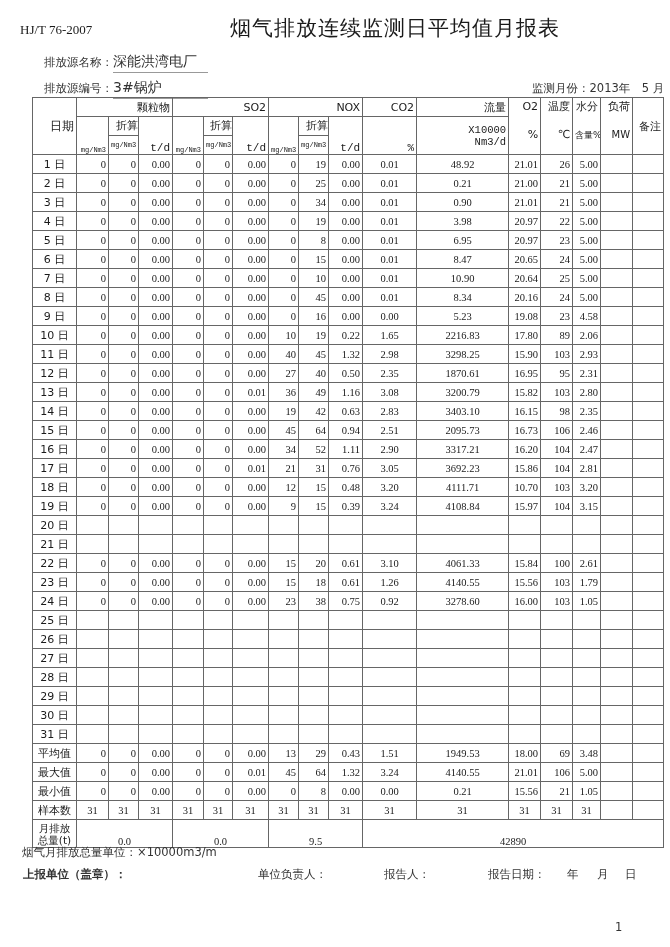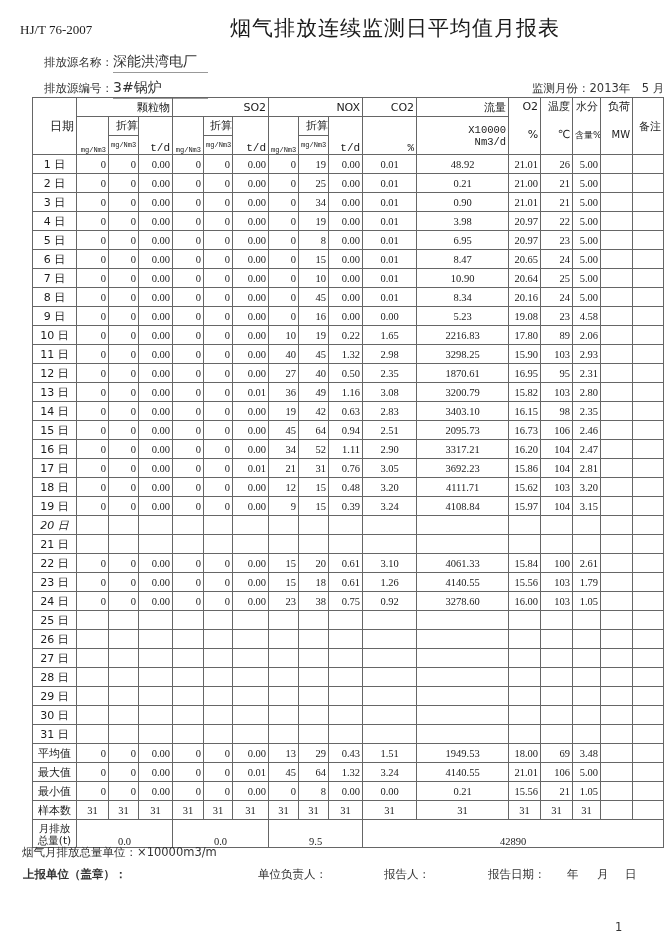--- a/index.html
+++ b/index.html
@@ -419,21 +419,21 @@
         <td>0</td>
         <td>0.00</td>
         <td>0</td>
         <td>0</td>
         <td>0.00</td>
         <td>12</td>
         <td>15</td>
         <td>0.48</td>
         <td class="c">3.20</td>
         <td class="c">4111.71</td>
-        <td>15.62</td>
+        <td>10.70</td>
         <td>103</td>
         <td>3.20</td>
         <td></td>
         <td></td>
       </tr>
       <tr style="height: 18.2px;">
         <td class="date">19 日</td>
         <td>0</td>
         <td>0</td>
         <td>0.00</td>
@@ -444,21 +444,21 @@
         <td>15</td>
         <td>0.39</td>
         <td class="c">3.24</td>
         <td class="c">4108.84</td>
         <td>15.97</td>
         <td>104</td>
         <td>3.15</td>
         <td></td>
         <td></td>
       </tr>
-      <tr style="height: 18.2px; font-style: italic;">
+      <tr style="height: 18.2px;">
         <td class="date">20 日</td>
         <td></td>
         <td></td>
         <td></td>
         <td></td>
         <td></td>
         <td></td>
         <td></td>
         <td></td>
         <td></td>

